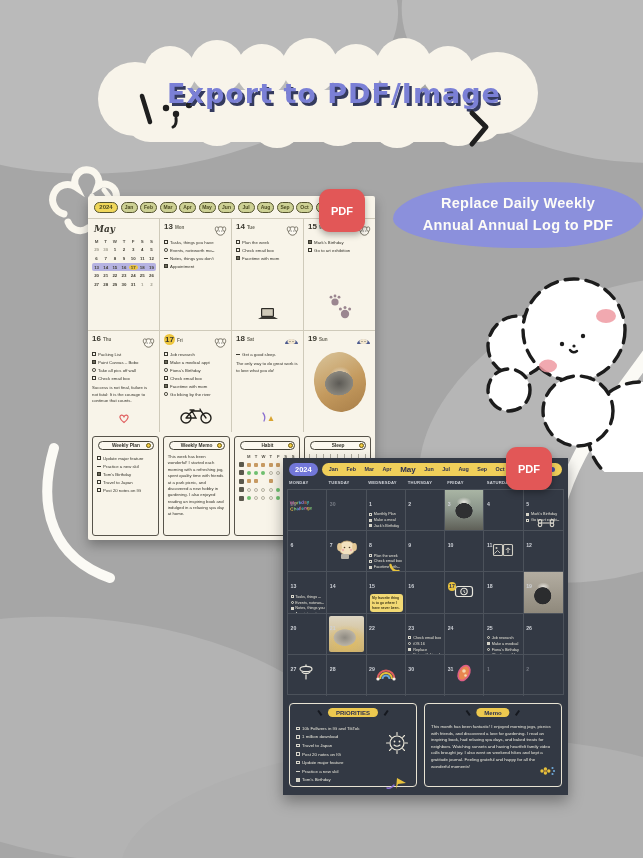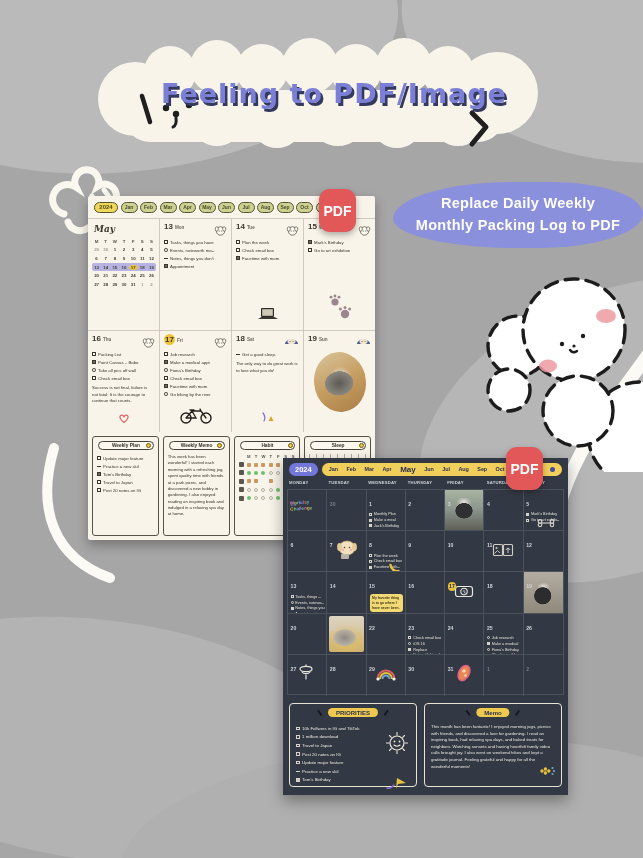--- a/index.html
+++ b/index.html
@@ -27,22 +27,22 @@
 
   .cloud-outline-doodle { position:absolute; left:34px; top:148px; z-index:2; }
 
   
   .purple-blob { position:absolute; left:393px; top:182px; width:250px; height:66px; z-index:3;
     background:#8b90dc; border-radius:52% 40% 46% 54% / 60% 52% 56% 48%;
     display:flex; flex-direction:column; justify-content:center; align-items:center;
     color:#fdfcf7; font-weight:800; font-size:14.5px; line-height:1.5; letter-spacing:.3px; text-align:center; }
 
   
-  .pdf-badge { position:absolute; width:37px; height:43px; background:#e25757; border-radius:11px;
-    display:flex; align-items:center; justify-content:center; color:#fff; font-weight:800; font-size:14px;
+  .pdf-badge { position:absolute; width:46px; height:43px; background:#e25757; border-radius:11px;
+    display:flex; align-items:center; justify-content:center; color:#fff; font-weight:800; font-size:11px;
     box-shadow:0 3px 6px rgba(0,0,0,.3); z-index:8; }
   .pdf1 { left:319px; top:189px; }
   .pdf2 { left:506px; top:447px; }
 
   
   .wplanner { position:absolute; left:88px; top:196px; width:287px; height:344px; z-index:4;
     background:#f8f4e9; border-radius:2px; box-shadow:0 5px 12px rgba(0,0,0,.3);
     color:#3a382f; }
   .dotted { background-image:radial-gradient(#dcd7c6 .5px, transparent .6px); background-size:6px 6px; }
   .wk-topbar { position:absolute; left:0; top:0; width:100%; height:22px; display:flex; align-items:center; padding-left:6px; gap:2.5px; }
@@ -209,29 +209,29 @@
     <span class="puff" style="left:210px;top:56px;width:48px;height:40px"></span>
     <span class="puff" style="left:270px;top:58px;width:46px;height:40px"></span>
     <span class="puff" style="left:330px;top:54px;width:48px;height:42px"></span>
     <svg class="face-doodle" width="64" height="46">
       <path d="M8 8 L16 34" stroke="#1f1f1f" stroke-width="4.5" stroke-linecap="round"></path>
       <circle cx="32" cy="20" r="3.2" fill="#1f1f1f"></circle>
       <circle cx="42" cy="26" r="3.2" fill="#1f1f1f"></circle>
       <path d="M42 30 q1 7 -3 9" stroke="#1f1f1f" stroke-width="3" fill="none" stroke-linecap="round"></path>
       <circle cx="55" cy="17" r="3.2" fill="#1f1f1f"></circle>
     </svg>
-    <div class="cloud-title">Feeling to PDF/Image</div>
+    <div class="cloud-title">Export to PDF/Image</div>
     <svg class="zigzag" width="28" height="44">
       <path d="M6 5 L20 19 L6 36" stroke="#1f1f1f" stroke-width="5" fill="none" stroke-linecap="round" stroke-linejoin="round"></path>
     </svg>
   </div>
 
   <div class="purple-blob">
     <div>Replace Daily Weekly</div>
-    <div>Monthly Packing Log to PDF</div>
+    <div>Annual Annual Log to PDF</div>
   </div>
 
   <div class="wplanner">
     <div class="wk-topbar">
       <span class="pill year">2024</span>
       <span id="wk-months" style="display:flex;gap:2.5px">
           <span class="pill">Jan</span>
           <span class="pill">Feb</span>
           <span class="pill">Mar</span>
           <span class="pill">Apr</span>

